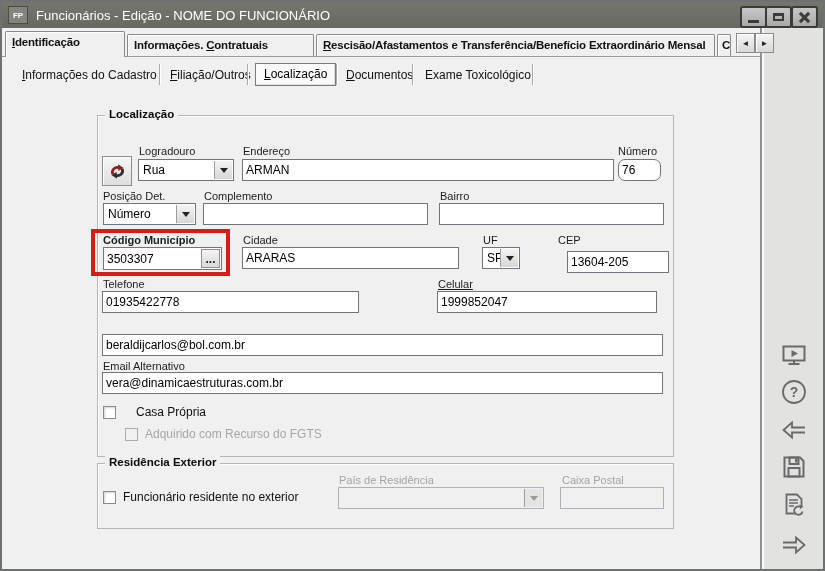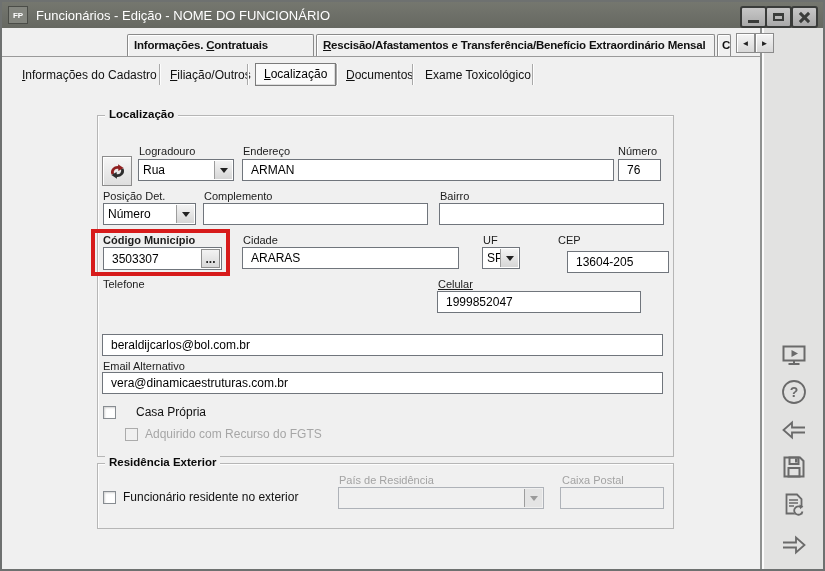--- a/index.html
+++ b/index.html
@@ -34,21 +34,21 @@
     background:#fafafa;box-shadow:inset -1px -1px 0 #dcdcdc;padding:3px 8px 0 8px;font-size:12px;z-index:2;}
   .subsep{position:absolute;top:62px;width:1px;height:21px;background:#a9a9a9;box-shadow:1px 0 0 #fdfdfd;}
   
   .group{position:absolute;box-sizing:border-box;border:1px solid #b6b6b6;box-shadow:inset 1px 1px 0 #fdfdfd;}
   .group-label{position:absolute;top:-8px;left:7px;background:#f0f0f0;padding:0 4px;
     font-size:11.5px;font-weight:bold;color:#0a0a0a;white-space:nowrap;}
   
   .lbl{position:absolute;font-size:11px;color:#1c1c1c;white-space:nowrap;}
   .lbl.dis{color:#a3a3a3;}
   .inp{position:absolute;box-sizing:border-box;height:22px;border:1px solid #70757c;background:#fff;
-    font-family:"Liberation Sans",sans-serif;font-size:12px;color:#000;padding:0 8px;outline:none;}
+    font-family:"Liberation Sans",sans-serif;font-size:12px;color:#000;padding:0 3px;outline:none;}
   .inp.dis{background:#f0f0f0;border-color:#aeb2b8;}
   .combo{position:absolute;box-sizing:border-box;height:22px;border:1px solid #70757c;background:#fff;}
   .combo.dis{background:#f0f0f0;border-color:#aeb2b8;}
   .combo-text{position:absolute;left:4px;top:3px;font-size:12px;color:#000;}
   .combo-btn{position:absolute;right:1px;top:1px;bottom:1px;width:17px;
     background:linear-gradient(#f4f4f4,#d6d6d6);border-left:1px solid #9d9d9d;
     display:flex;align-items:center;justify-content:center;}
   .combo.dis .combo-btn{background:#e4e4e4;}
   .tri{width:0;height:0;border-left:4px solid transparent;border-right:4px solid transparent;border-top:5px solid #222;}
   .combo.dis .tri{border-top-color:#9a9a9a;}
@@ -84,20 +84,23 @@
     <div class="winbtn" style="right:31px;">
       <span class="box"></span>
       </div>
     <div class="winbtn" style="right:5px;">
       <span class="x1"></span>
       <span class="x2"></span>
       </div>
   </div>
 
   <div class="tabline"></div>
+  <div class="tab active" style="left:3px;width:120px;">
+    <span></span><span class="accel">I</span><span>dentificação</span>
+  </div>
   <div class="tab inactive" style="left:125px;width:187px;">
     <span>Informações. </span><span class="accel">C</span><span>ontratuais</span>
   </div>
   <div class="tab inactive" style="left:314px;width:399px;">
     <span></span><span class="accel">R</span><span>escisão/Afastamentos e Transferência/Benefício Extraordinário Mensal</span>
   </div>
   <div class="tab inactive" style="left:715px;width:14px;padding-left:4px;">
     <span>C</span>
   </div>
   <div class="tab-scroll" style="left:734px;">
@@ -144,21 +147,21 @@
   <div class="lbl" style="left:137px;top:143px;">Logradouro</div>
   <div class="combo" style="left:136px;top:157px;width:96px;">
     <span class="combo-text">Rua</span>
     <span class="combo-btn">
         <span class="tri"></span>
       </span>
   </div>
   <div class="lbl" style="left:241px;top:143px;">Endereço</div>
   <input class="inp" style="left: 240px; top: 157px; width: 372px;" value="ARMAN">
   <div class="lbl" style="left:616px;top:143px;">Número</div>
-  <input class="inp" style="left: 616px; top: 157px; width: 43px;" value="76">
+  <input class="inp" style="left: 616px; top: 157px; width: 43px; border-radius: 7px;" value="76">
 
   <div class="lbl" style="left:101px;top:188px;">Posição Det.</div>
   <div class="combo" style="left:101px;top:201px;width:93px;">
     <span class="combo-text">Número</span>
     <span class="combo-btn">
         <span class="tri"></span>
       </span>
   </div>
   <div class="lbl" style="left:202px;top:188px;">Complemento</div>
   <input class="inp" style="left: 201px; top: 201px; width: 225px;" value="">
@@ -176,22 +179,23 @@
     <span class="combo-btn">
         <span class="tri"></span>
       </span>
   </div>
   <div class="lbl" style="left:556px;top:232px;">CEP</div>
   <input class="inp" style="left: 565px; top: 249px; width: 102px;" value="13604-205">
 
   <div class="red-box" style="left:89px;top:227px;width:139px;height:47px;border:4px solid #d71b1b;"></div>
 
   <div class="lbl" style="left:101px;top:276px;">Telefone</div>
+  <input class="inp" style="left: 100px; top: 289px; width: 257px;" value="01935422778">
   <div class="lbl" style="left:436px;top:276px;text-decoration:underline;">Celular</div>
-  <input class="inp" style="left: 435px; top: 289px; width: 204px;" value="1999852047">
+  <input class="inp" style="left: 435px; top: 289px; width: 220px;" value="1999852047">
 
   <div class="lbl" style="left:101px;top:336px;text-decoration:underline;">Email Principal</div>
   <input class="inp" style="left: 100px; top: 332px; width: 561px;" value="beraldijcarlos@bol.com.br">
   <div class="lbl" style="left:101px;top:358px;">Email Alternativo</div>
   <input class="inp" style="left: 100px; top: 370px; width: 561px;" value="vera@dinamicaestruturas.com.br">
 
   <div class="cb" style="left:101px;top:404px;"></div>
   <div class="cb-lbl" style="left:134px;top:403px;">Casa Própria</div>
   <div class="cb dis" style="left:123px;top:426px;"></div>
   <div class="cb-lbl dis" style="left:143px;top:425px;">Adquirido com Recurso do FGTS</div>

